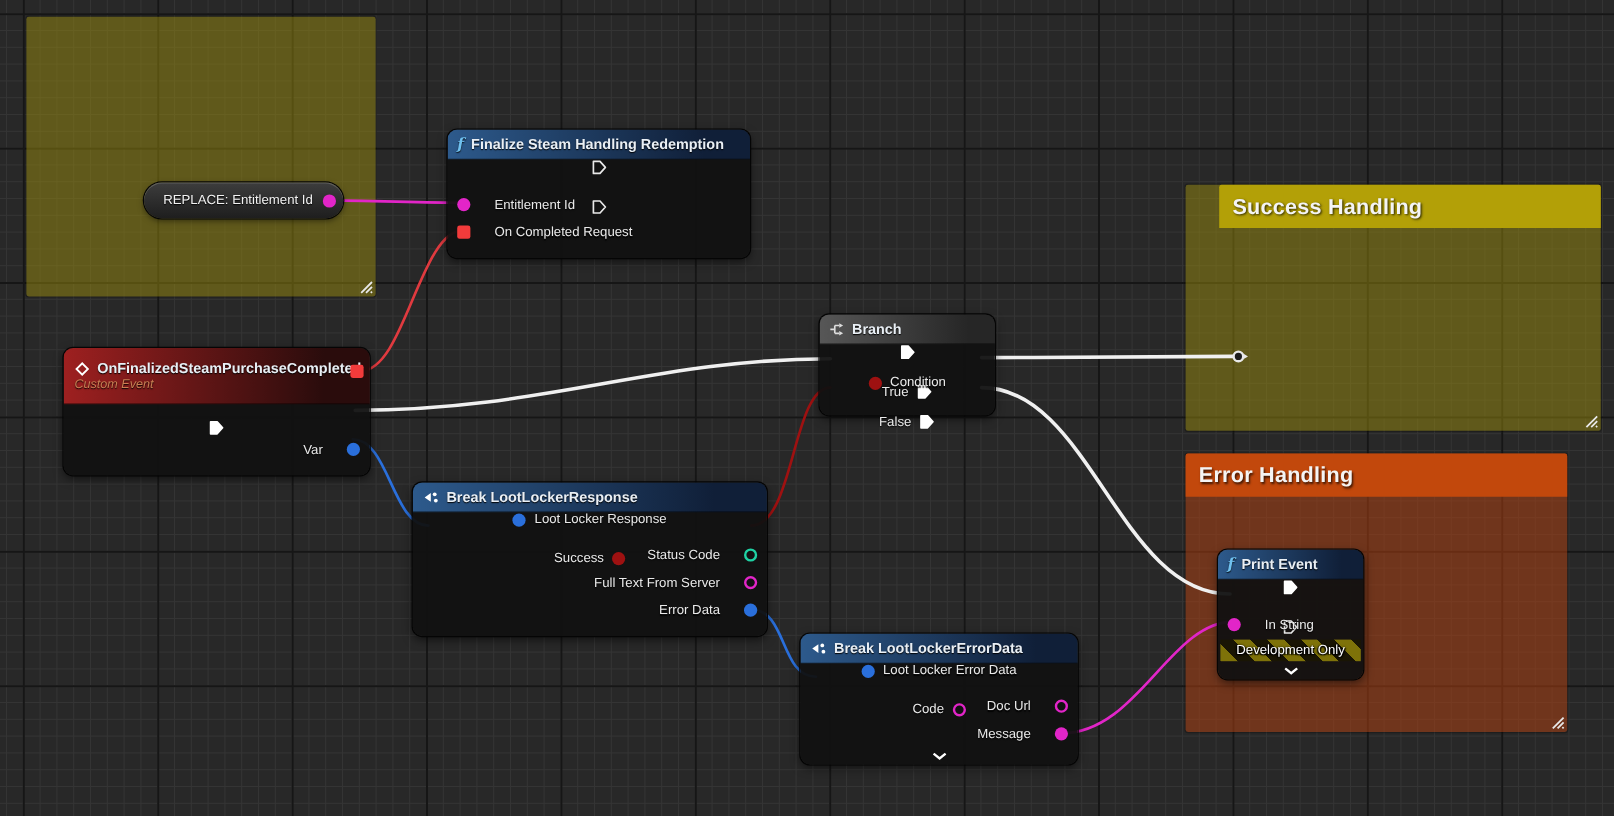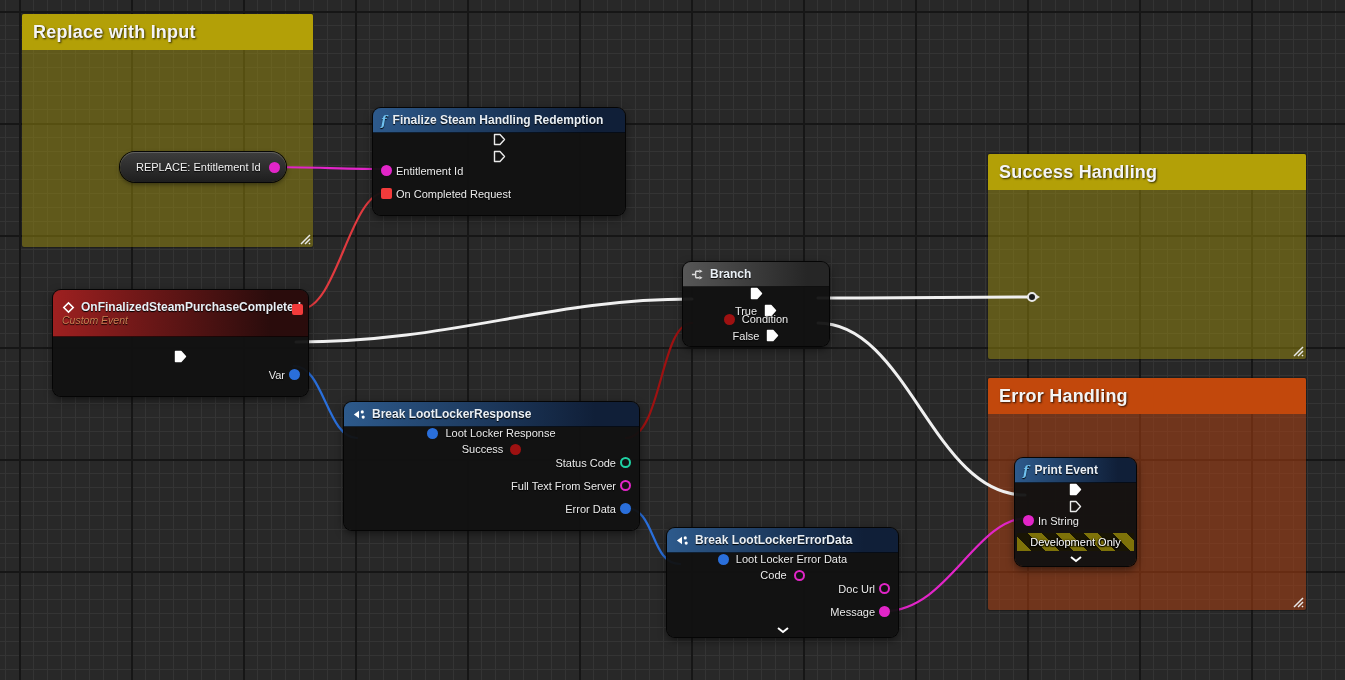--- a/index.html
+++ b/index.html
@@ -32,21 +32,21 @@
     border-radius:8px 8px 0 0;border-bottom:1px solid rgba(0,0,0,.6);}
   .nhead.blue{background:linear-gradient(90deg,#2d5a8c,#101f38 85%);}
   .nhead.red{background:linear-gradient(90deg,#9e2020,#2a0c0c 85%);}
   .nhead.gray{background:linear-gradient(90deg,#575757,#262626 85%);}
   .nhead.tall{height:40px;flex-direction:column;align-items:flex-start;justify-content:center;gap:0;padding:3px 9px;}
   .ntitle{font-size:12px;font-weight:bold;color:#e9eff5;text-shadow:0 1px 1px #000;white-space:nowrap;}
   .nsub{font-size:10.5px;font-style:italic;color:#c97e52;text-shadow:0 1px 1px #000;}
   .trow{display:flex;align-items:center;gap:6px;}
   .ficon{font-family:"DejaVu Serif",serif;font-style:italic;font-weight:bold;
     font-size:13px;color:#6fc1f0;line-height:1;text-shadow:0 1px 1px #000;}
-  .nrow{height:23px;display:flex;align-items:center;gap:4px;padding:0 8px;font-size:11px;color:#eaeaea;}
+  .nrow{height:23px;display:flex;align-items:center;gap:20px;padding:0 8px;font-size:11px;color:#eaeaea;}
   .nrow.between{justify-content:space-between;height:26px;flex-direction:column;}
   .nrow.out{justify-content:flex-end;}
   .pgroup{display:flex;align-items:center;gap:7px;}
   .nfoot{height:10px;}
   .plabel{white-space:nowrap;text-shadow:0 1px 1px #000;text-align:center;}
   
   .pin{width:11px;height:11px;border-radius:50%;flex:none;box-sizing:border-box;}
   .pin.filled{background:currentColor;}
   .pin.hollow{border:2.5px solid currentColor;background:transparent;}
   .pin.square{border-radius:2px;background:currentColor;}
@@ -73,27 +73,26 @@
     border:2.5px solid #e8e8e8;background:#1c1c1c;box-sizing:border-box;}
   .knot::after{content:"";position:absolute;left:6px;top:-0.5px;width:0;height:0;
     border-top:3px solid transparent;border-bottom:3px solid transparent;border-left:5px solid #e8e8e8;}
 </style>
 </head>
 <body>
 
 <div id="canvas">
 
   <div class="comment yellow" style="left:22px;top:14px;width:291px;height:233px;">
-    <div class="chead">Replace with Input</div>
     <svg class="resize" width="13" height="13">
       <path d="M3,12 L12,3 M7,12 L12,7 M11,12 L12,11" stroke="#e8e8e8" stroke-width="1.5" fill="none"></path>
     </svg>
   </div>
 
-  <div class="comment yellow" style="left:988px;top:154px;width:318px;height:205px;">
+  <div class="comment yellow" style="left:988px;top:154px;width:318px;height:205px;padding-left:28px;">
     <div class="chead">Success Handling</div>
     <svg class="resize" width="13" height="13">
       <path d="M3,12 L12,3 M7,12 L12,7 M11,12 L12,11" stroke="#e8e8e8" stroke-width="1.5" fill="none"></path>
     </svg>
   </div>
 
   <div class="comment orange" style="left:988px;top:378px;width:318px;height:232px;">
     <div class="chead">Error Handling</div>
     <svg class="resize" width="13" height="13">
       <path d="M3,12 L12,3 M7,12 L12,7 M11,12 L12,11" stroke="#e8e8e8" stroke-width="1.5" fill="none"></path>

